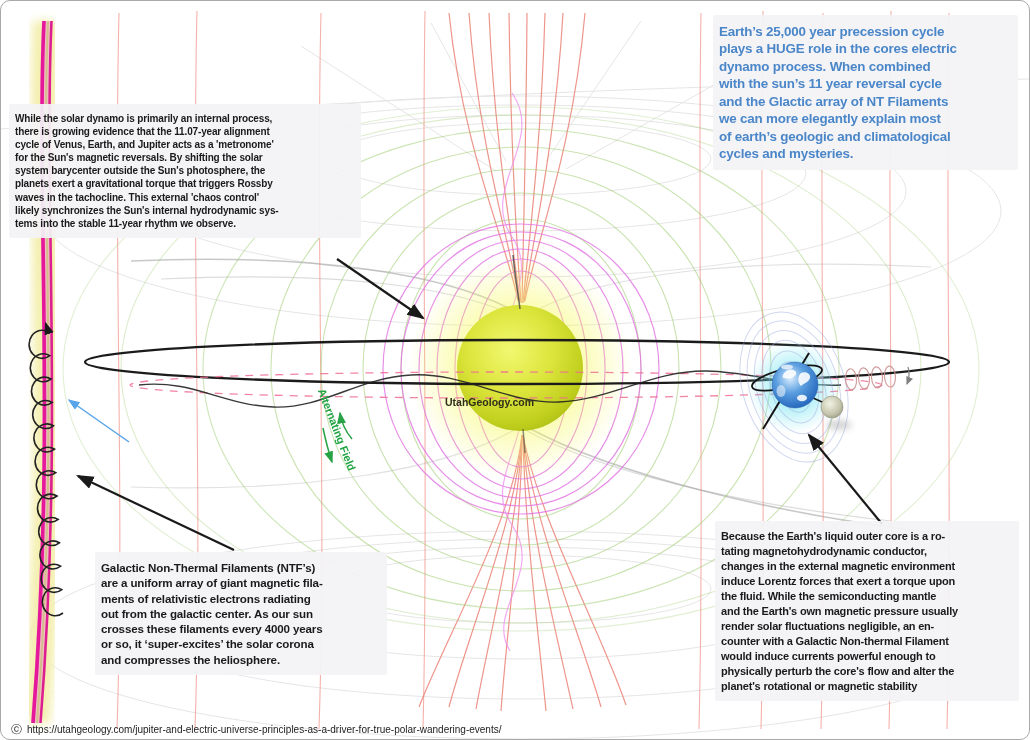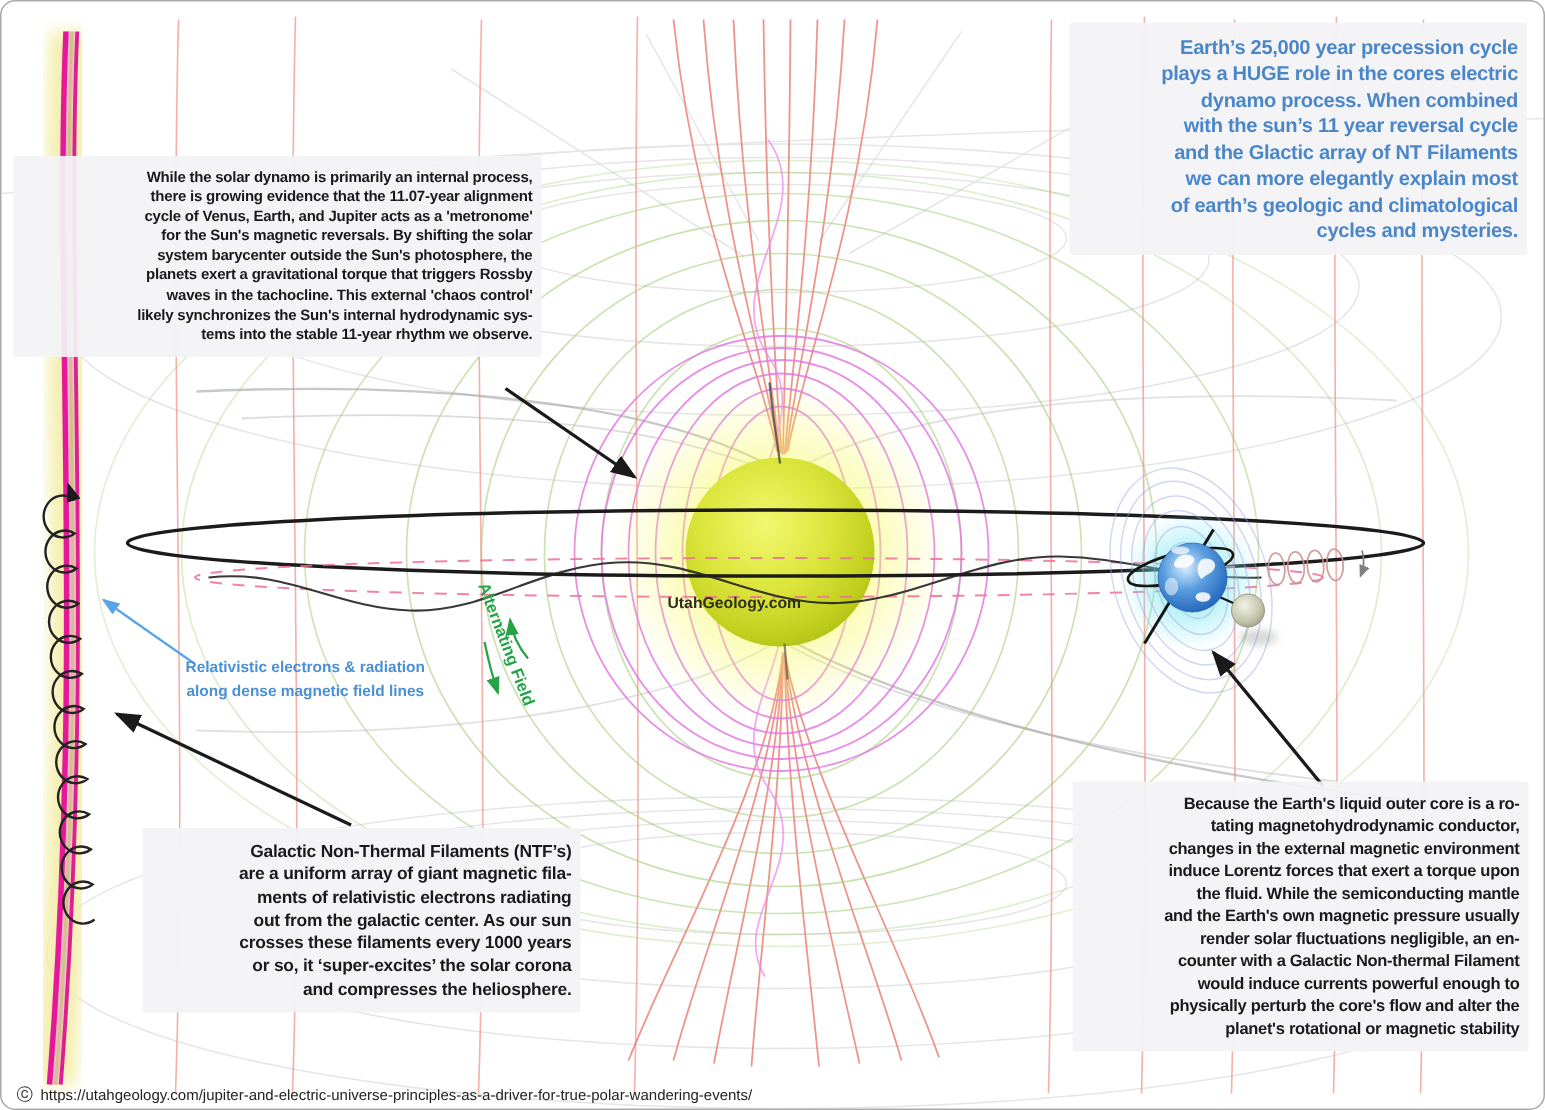--- a/index.html
+++ b/index.html
@@ -1,20 +1,20 @@
 <!DOCTYPE html>
 <html><head>
 <meta charset="utf-8">
 <style>
   html,body{margin:0;padding:0;background:#fff;}
   #frame{position:relative;width:1030px;height:740px;background:#fff;border:1px solid #a9a9a9;
          border-radius:10px;overflow:hidden;box-sizing:border-box;
          font-family:"Liberation Sans",sans-serif;}
   #diagram{position:absolute;left:0;top:0;}
-  .note{position:absolute;background:rgba(243,243,246,.93);font-weight:bold;text-align:right;
+  .note{position:absolute;background:rgba(243,243,246,.93);font-weight:bold;text-align:left;
         white-space:pre-line;padding:8px 6px;border-radius:2px;color:#1a1a1a;box-sizing:border-box;}
   #box-solar{left:8px;top:103px;width:352px;font-size:10px;line-height:1.31;letter-spacing:-.15px;}
   #box-precession{left:712px;top:14px;width:305px;font-size:13.4px;line-height:1.3;color:#4a86c8;letter-spacing:-.2px;}
   #box-ntf{left:94px;top:551px;width:292px;font-size:11.6px;line-height:1.32;letter-spacing:-.15px;}
   #box-core{left:714px;top:520px;width:304px;font-size:11px;line-height:1.36;letter-spacing:-.2px;}
   #lbl-relativistic{position:absolute;left:105px;top:437px;width:195px;font-size:10.3px;color:#4a90d2;
         line-height:1.55;font-weight:bold;white-space:pre-line;text-align:center;}
   #lbl-alt{position:absolute;left:326px;top:386px;color:#23a546;font-size:11px;font-weight:bold;
         transform:rotate(69deg);transform-origin:0 0;white-space:nowrap;}
   #watermark{position:absolute;left:444px;top:395px;width:152px;text-align:left;font-size:10.5px;
@@ -228,37 +228,35 @@
 dynamo process. When combined
 with the sun’s 11 year reversal cycle
 and the Glactic array of NT Filaments
 we can more elegantly explain most
 of earth’s geologic and climatological
 cycles and mysteries.</div>
 <div class="note" id="box-ntf">Galactic Non-Thermal Filaments (NTF’s)
 are a uniform array of giant magnetic fila-
 ments of relativistic electrons radiating
 out from the galactic center. As our sun
-crosses these filaments every 1000 years
+crosses these filaments every 4000 years
 or so, it ‘super-excites’ the solar corona
 and compresses the heliosphere.</div>
 <div class="note" id="box-core">Because the Earth's liquid outer core is a ro-
 tating magnetohydrodynamic conductor,
 changes in the external magnetic environment
 induce Lorentz forces that exert a torque upon
 the fluid. While the semiconducting mantle
 and the Earth's own magnetic pressure usually
 render solar fluctuations negligible, an en-
 counter with a Galactic Non-thermal Filament
 would induce currents powerful enough to
 physically perturb the core's flow and alter the
 planet's rotational or magnetic stability</div>
 
-<div id="lbl-relativistic">Relativistic electrons &amp; radiation
-along dense magnetic field lines</div>
 <div id="lbl-alt">Alternating Field</div>
 <div id="watermark">UtahGeology.com</div>
 
 <div id="footer">
   <span class="cc">ⓒ</span><span>https://utahgeology.com/jupiter-and-electric-universe-principles-as-a-driver-for-true-polar-wandering-events/</span>
 </div>
 
 </div>
 
 </body></html>

